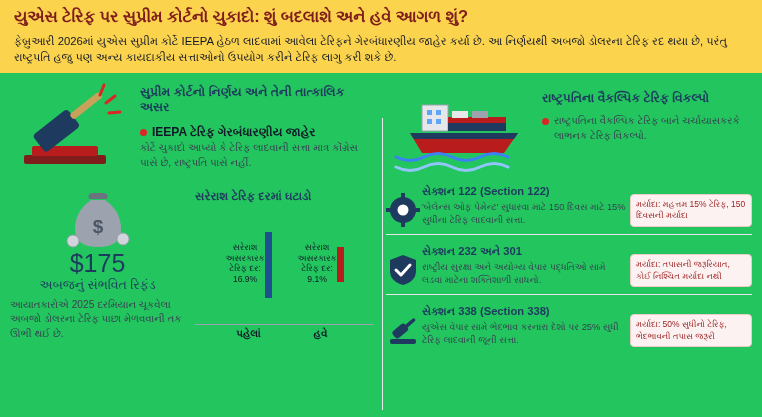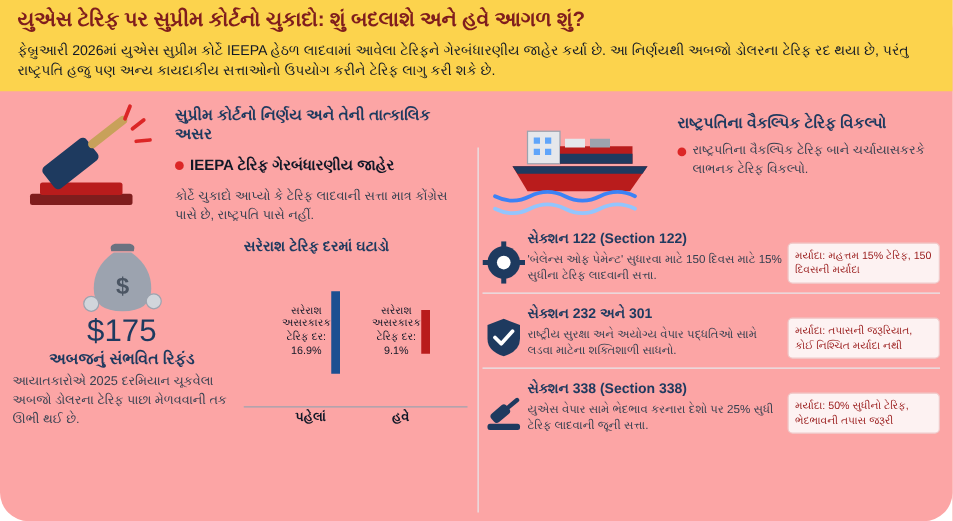--- a/index.html
+++ b/index.html
@@ -3,21 +3,21 @@
 <meta charset="utf-8">
 <style>
   * { box-sizing: border-box; }
   html, body { margin: 0; padding: 0; }
   body {
     width: 762px; height: 417px;
     font-family: "Liberation Sans", sans-serif;
     background: #ffffff;
     overflow: hidden;
   }
-  .page { position: relative; width: 762px; height: 417px; background:#fca5a5;border-radius:23px; }
+  .page { position: relative; width: 762px; height: 417px; background:#22c55e; }
 
   
   .header {
     background: #fcd34d;
     padding: 7px 14px 8px 14px;
     position: relative;
   }
   .header .title {
     font-size: 16.5px;
     font-weight: bold;
@@ -51,28 +51,28 @@
   
   .sec-head { font-size: 12.4px; font-weight: bold; color:#1e3a5f; line-height:1.25; }
 
   
   .lt-block { display:flex; gap:10px; align-items:flex-start; }
   .gavel-art { width: 120px; height: 96px; flex: 0 0 120px; position:relative; }
   .lt-text { flex:1; padding-top: 2px; }
   .bullet-row { display:flex; gap:5px; margin-top:9px; align-items:flex-start; }
   .dot { width:7px;height:7px;border-radius:50%;background:#dc2626;margin-top:4px;flex:0 0 7px;}
   .bullet-strong { font-size: 12px; font-weight: bold; color:#111827; line-height:1.3; }
-  .bullet-note { font-size:10.3px; color:#374151; line-height:1.42; margin-top:11px; padding-left:0px;}
+  .bullet-note { font-size:10.3px; color:#374151; line-height:1.42; margin-top:1px; padding-left:0px;}
 
   
   .money-chart { display:flex; gap:10px; margin-top:10px; }
   .money-box { width: 175px; flex:0 0 175px; text-align:center; }
   .money-bag { width:66px;height:60px;margin:0 auto; position:relative;}
   .amount { font-size: 25px; font-weight: normal; color:#1e3a5f; line-height:1; margin-top:2px;}
-  .amount-sub { font-size:12.6px; font-weight:bold; color:#1e3a5f; line-height:1.25; margin-top:2px;}
+  .amount-sub { font-size:12.6px; font-weight:normal; color:#1e3a5f; line-height:1.25; margin-top:2px;}
   .money-note { font-size:10.2px; color:#374151; line-height:1.45; margin-top:4px; text-align:left;}
 
   .chart-box { flex:1; }
   .chart-title { font-size:11.6px;font-weight:bold;color:#1e3a5f;margin-bottom:4px;}
   .chart-area { position:relative; height:118px; display:flex; align-items:flex-end; justify-content:center; gap:26px; border-bottom:1.5px solid #9ca3af; }
   .bar-wrap { width:46px; display:flex; flex-direction:row; align-items:center; justify-content:flex-end; height:118px;}
   .bar-label { font-size:8.6px; color:#111827; text-align:center; line-height:1.25; margin-bottom:3px;}
   .bar { width:46px; }
   .bar.blue { background:#1d4f91; }
   .bar.red { background:#b91c1c; }

